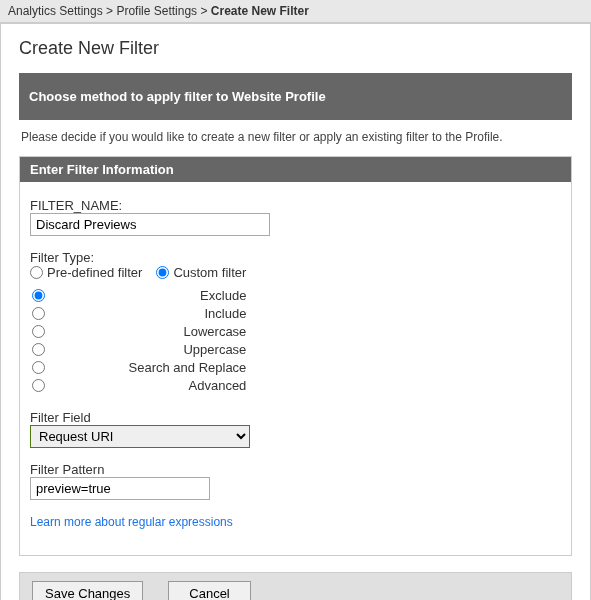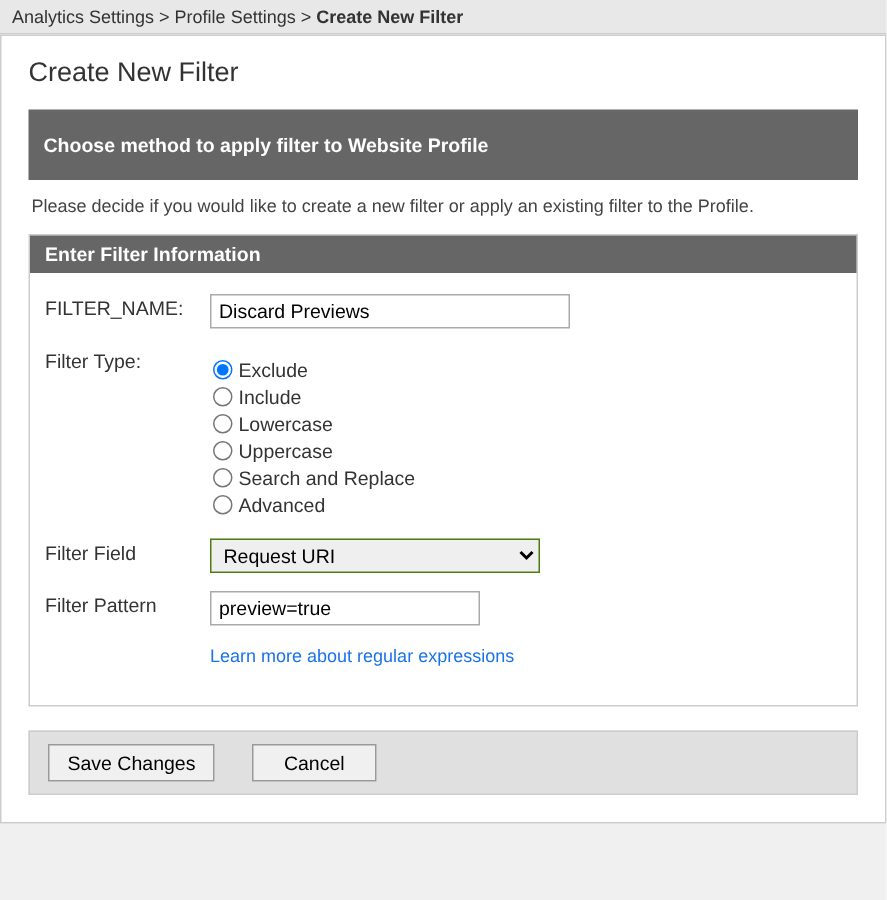--- a/index.html
+++ b/index.html
@@ -74,20 +74,21 @@
       font-size: 13px;
       font-weight: bold;
     }
     .filter-form {
       padding: 14px 10px;
     }
     .form-row {
       display: flex;
       align-items: flex-start;
       margin-bottom: 12px;
+      flex-direction: column;
     }
     .form-label {
       width: 110px;
       padding-top: 2px;
       font-size: 13px;
       color: #333;
       flex-shrink: 0;
     }
     .form-field {
       flex: 1;
@@ -109,24 +110,25 @@
       gap: 4px;
       font-size: 13px;
       cursor: pointer;
     }
     .filter-options {
       margin-left: 0;
     }
     .filter-options label {
       display: flex;
       align-items: center;
-      gap: 4px;
+      gap: 23px;
       font-size: 13px;
       margin-bottom: 3px;
       cursor: pointer;
+      justify-content: space-between;
     }
     .filter-field-select {
       width: 220px;
       padding: 2px 4px;
       border: 1px solid #4d7c0f;
       font-size: 13px;
     }
     .filter-pattern-input {
       width: 180px;
       padding: 3px 5px;
@@ -206,20 +208,30 @@
       <div class="form-row">
         <div class="form-label">FILTER_NAME:</div>
         <div class="form-field">
           <input type="text" class="filter-name-input" value="Discard Previews" style="">
         </div>
       </div>
 
       <div class="form-row">
         <div class="form-label">Filter Type:</div>
         <div class="form-field">
+          <div class="filter-type-row">
+            <label>
+              <input type="radio" name="filter_type" style="">
+              <span>Pre-defined filter</span>
+            </label>
+            <label>
+              <input type="radio" name="filter_type" checked="" style="">
+              <span>Custom filter</span>
+            </label>
+          </div>
 
           <div class="filter-options" style="margin-top:8px; margin-left:2px;">
             <label>
               <input type="radio" name="filter_sub" checked="" style="">
               <span>Exclude</span>
             </label>
             <label>
               <input type="radio" name="filter_sub" style="">
               <span>Include</span>
             </label>

